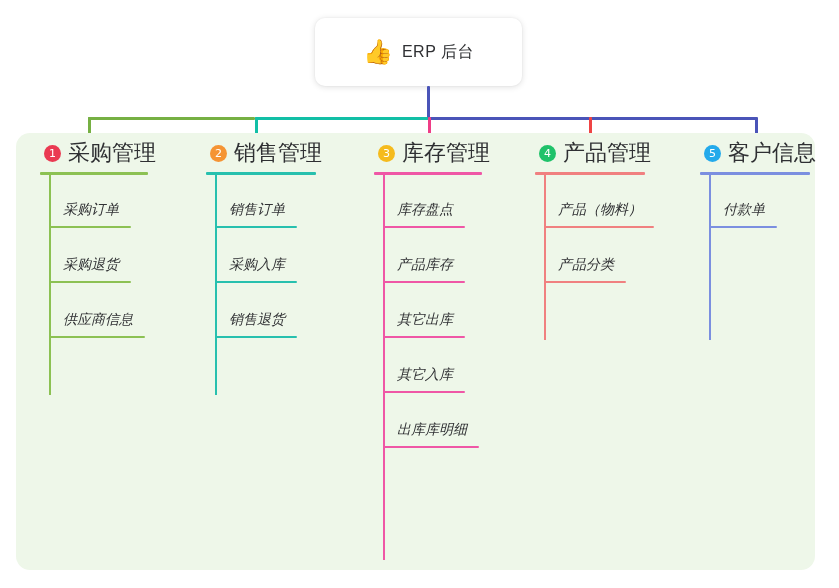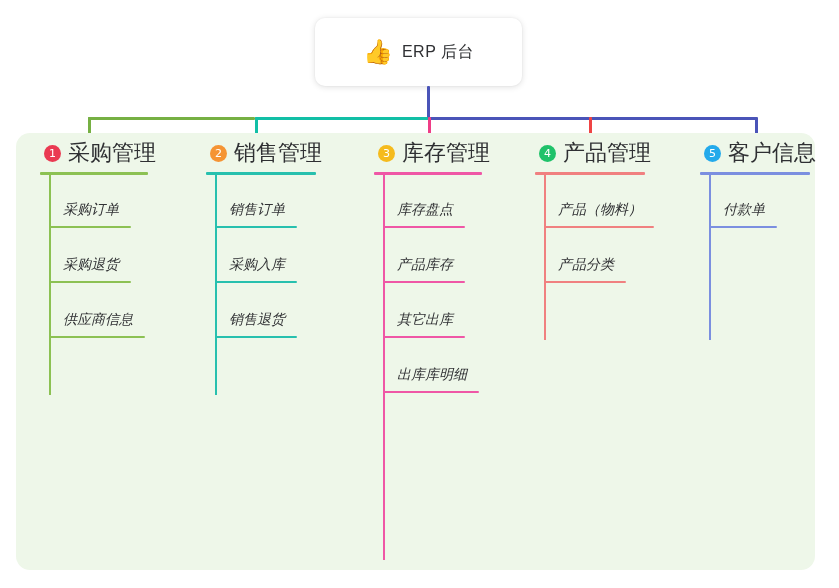--- a/index.html
+++ b/index.html
@@ -212,20 +212,24 @@
         </div>
         <div class="item">
           <span class="item-label">产品库存</span>
           <span class="item-underline" style="width: 82px; background: rgb(239, 87, 166);"></span>
         </div>
         <div class="item">
           <span class="item-label">其它出库</span>
           <span class="item-underline" style="width: 82px; background: rgb(239, 87, 166);"></span>
         </div>
         <div class="item">
+          <span class="item-label">其它入库</span>
+          <span class="item-underline" style="width: 82px; background: rgb(239, 87, 166);"></span>
+        </div>
+        <div class="item">
           <span class="item-label">出库库明细</span>
           <span class="item-underline" style="width: 96px; background: rgb(239, 87, 166);"></span>
         </div>
       </div>
     </div>
     <div class="column" style="left: 535px;">
       <div class="col-head">
         <span class="badge" style="background: rgb(31, 194, 106);">4</span>
         <span class="col-title">产品管理</span>
       </div>

